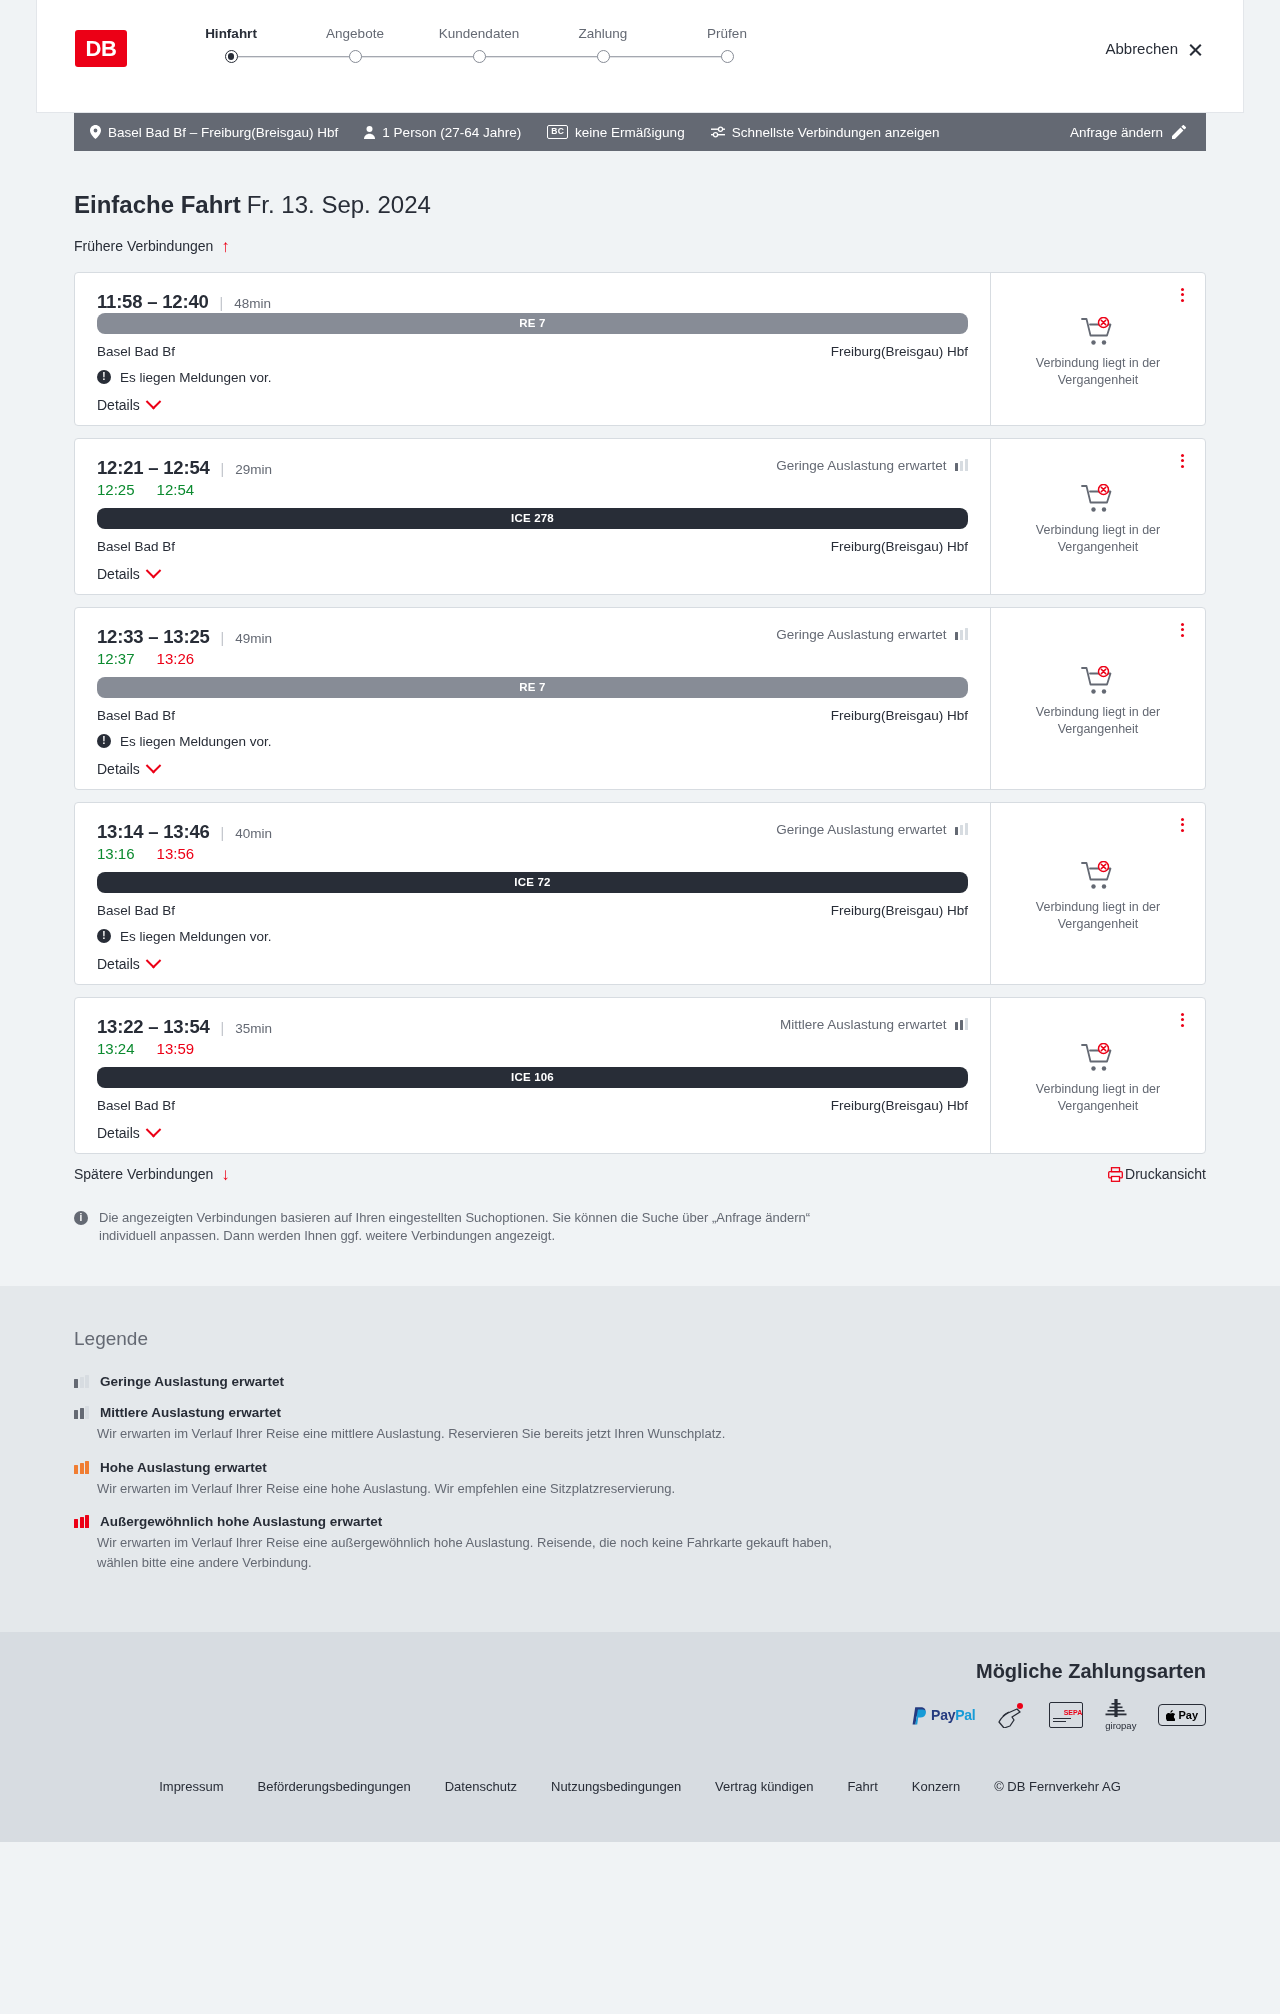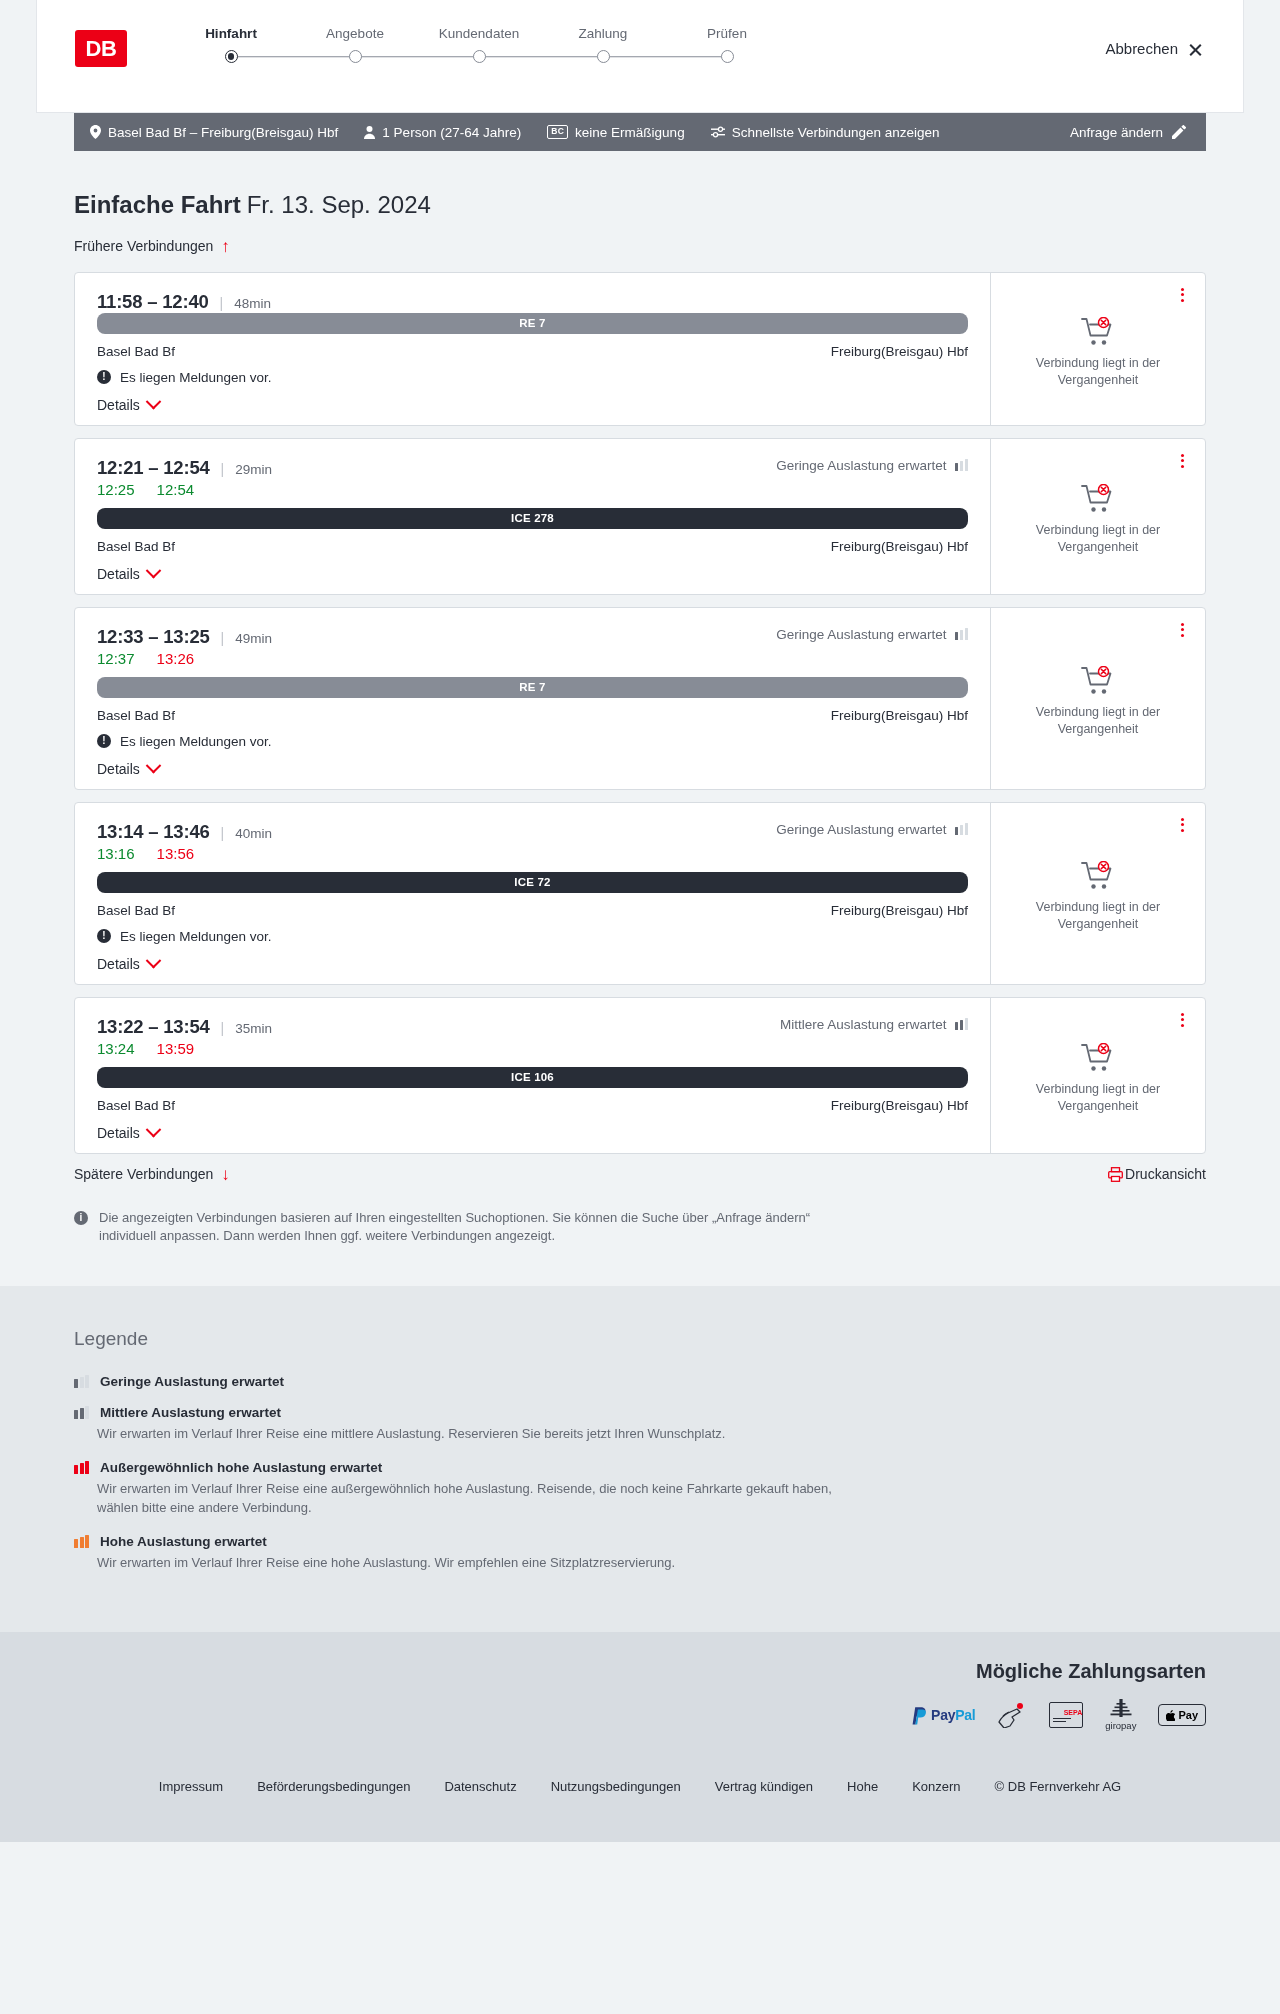--- a/index.html
+++ b/index.html
@@ -416,21 +416,21 @@
     width: 34px; height: 26px;
     border: 1.4px solid #282d37;
     border-radius: 2px;
     position: relative;
     display: flex; flex-direction: column;
     justify-content: center;
     padding-left: 3px; gap: 2px;
   }
   .sepa-box b { font-size: 7px; color: #ec0016; font-weight: 700; line-height: 1; }
   .sepa-box i { display: block; height: 1.2px; background: #282d37; width: 18px; }
-  .giro { display: flex; flex-direction: column; align-items: center; gap: 2px; }
+  .giro { display: flex; flex-direction: column; align-items: flex-start; gap: 2px; }
   .giro-txt { font-size: 9.5px; color: #282d37; }
   .apay {
     border: 1.4px solid #282d37;
     border-radius: 4px;
     padding: 4px 7px;
     font-size: 11px;
     font-weight: 600;
     color: #000;
     display: flex; align-items: center; gap: 1px;
   }
@@ -835,39 +835,39 @@
                 <i></i>
                 <i></i>
                 <i></i>
               </span>
               <span>Mittlere Auslastung erwartet</span>
             </div>
             <div class="legend-desc">Wir erwarten im Verlauf Ihrer Reise eine mittlere Auslastung. Reservieren Sie bereits jetzt Ihren Wunschplatz.</div>
           </div>
           <div class="legend-item">
             <div class="legend-head">
+              <span class="bars big lvl3">
+                <i></i>
+                <i></i>
+                <i></i>
+              </span>
+              <span>Hohe Auslastung erwartet</span>
+            </div>
+            <div class="legend-desc">Wir erwarten im Verlauf Ihrer Reise eine hohe Auslastung. Wir empfehlen eine Sitzplatzreservierung.</div>
+          </div>
+          <div class="legend-item">
+            <div class="legend-head">
               <span class="bars big lvl4">
                 <i></i>
                 <i></i>
                 <i></i>
               </span>
               <span>Außergewöhnlich hohe Auslastung erwartet</span>
             </div>
             <div class="legend-desc">Wir erwarten im Verlauf Ihrer Reise eine außergewöhnlich hohe Auslastung. Reisende, die noch keine Fahrkarte gekauft haben, wählen bitte eine andere Verbindung.</div>
-          </div>
-          <div class="legend-item">
-            <div class="legend-head">
-              <span class="bars big lvl3">
-                <i></i>
-                <i></i>
-                <i></i>
-              </span>
-              <span>Hohe Auslastung erwartet</span>
-            </div>
-            <div class="legend-desc">Wir erwarten im Verlauf Ihrer Reise eine hohe Auslastung. Wir empfehlen eine Sitzplatzreservierung.</div>
           </div>
         </div>
     </div>
   </div>
 
   <div class="pay-section">
     <div class="pay-inner">
       <div class="pay-title">Mögliche Zahlungsarten</div>
       <div class="pay-icons">
 
@@ -917,19 +917,19 @@
     </div>
   </div>
 
   <div class="footer">
     <div class="footer-inner" id="footer-links">
         <a>Impressum</a>
         <a>Beförderungsbedingungen</a>
         <a>Datenschutz</a>
         <a>Nutzungsbedingungen</a>
         <a>Vertrag kündigen</a>
-        <a>Hohe</a>
+        <a>Fahrt</a>
         <a>Konzern</a>
         <span class="copy">© DB Fernverkehr AG</span>
       </div>
   </div>
 
 </div>
 
 </body></html>

